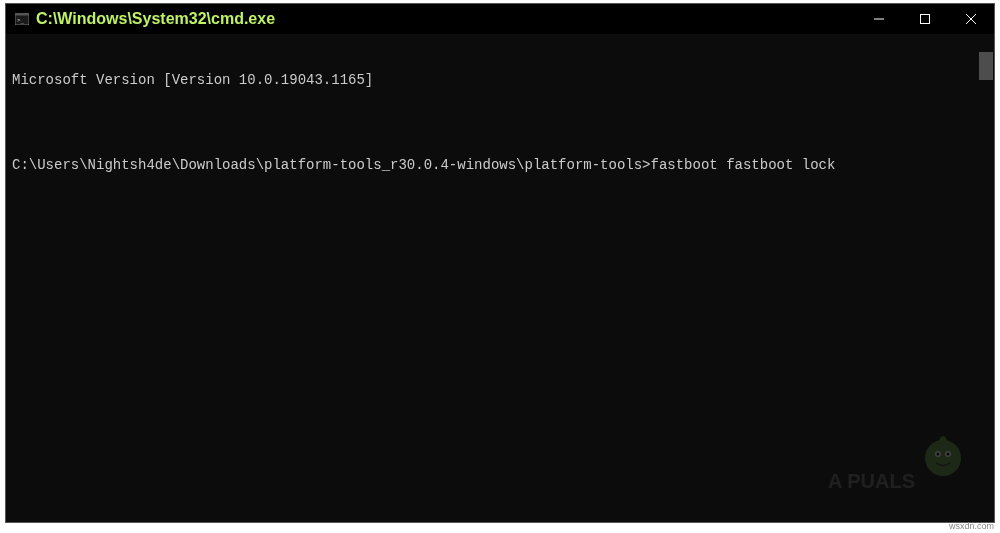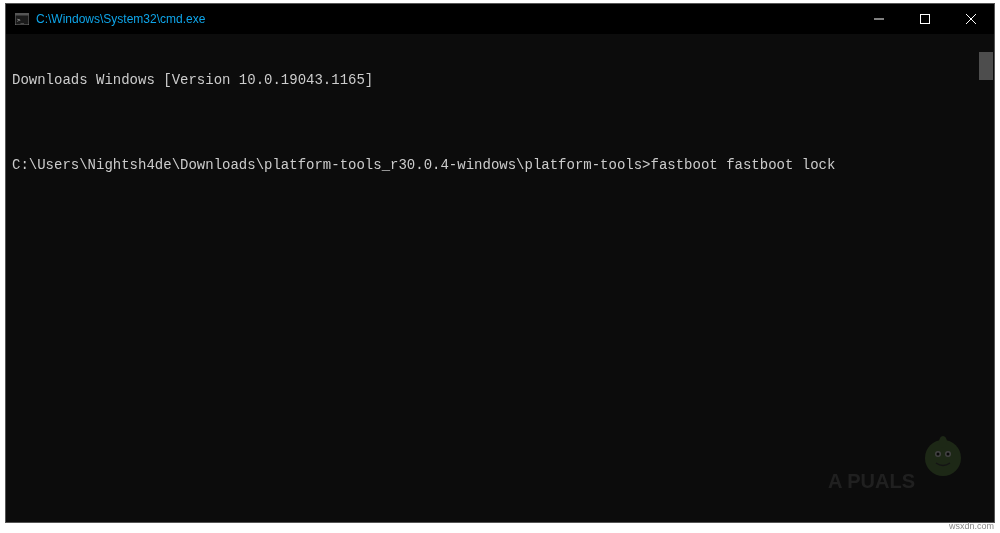--- a/index.html
+++ b/index.html
@@ -52,23 +52,23 @@
       align-items: center;
       justify-content: center;
     }
     
     .app-icon svg {
       width: 14px;
       height: 12px;
     }
     
     .title-text {
-      color: #0ea5e9;
-      font-size: 12px;
-      font-weight: 400;
+      color: #bef264;
+      font-size: 16px;
+      font-weight: 700;
     }
     
     .titlebar-right {
       display: flex;
       height: 100%;
     }
     
     .win-control {
       width: 46px;
       height: 100%;
@@ -176,21 +176,21 @@
         <svg viewBox="0 0 10 10">
           <line x1="0" y1="0" x2="10" y2="10" stroke="#ffffff" stroke-width="1"></line>
           <line x1="10" y1="0" x2="0" y2="10" stroke="#ffffff" stroke-width="1"></line>
         </svg>
       </div>
     </div>
   </div>
 
   <div class="terminal-body">
     <div class="terminal-content">
-      <span class="terminal-line">Downloads Windows [Version 10.0.19043.1165]</span>
+      <span class="terminal-line">Microsoft Version [Version 10.0.19043.1165]</span>
       <span class="terminal-line"></span>
       <span class="terminal-line"><span>C:\Users\Nightsh4de\Downloads\platform-tools_r30.0.4-windows\platform-tools&gt;</span><span>fastboot fastboot lock</span></span>
     </div>
 
     <div class="scrollbar-track">
       <div class="scrollbar-thumb"></div>
     </div>
 
     <div class="watermark">
       <svg viewBox="0 0 140 70">

